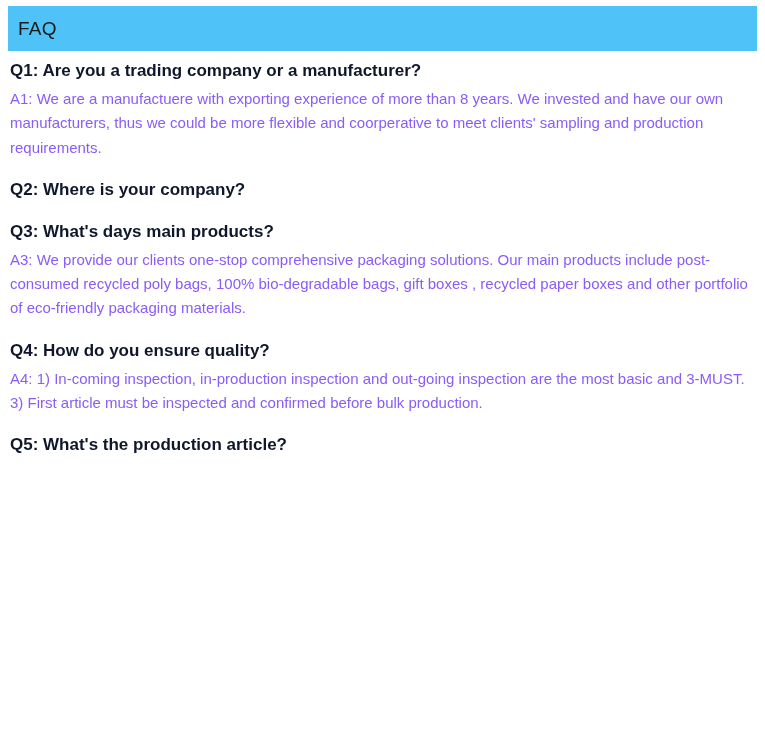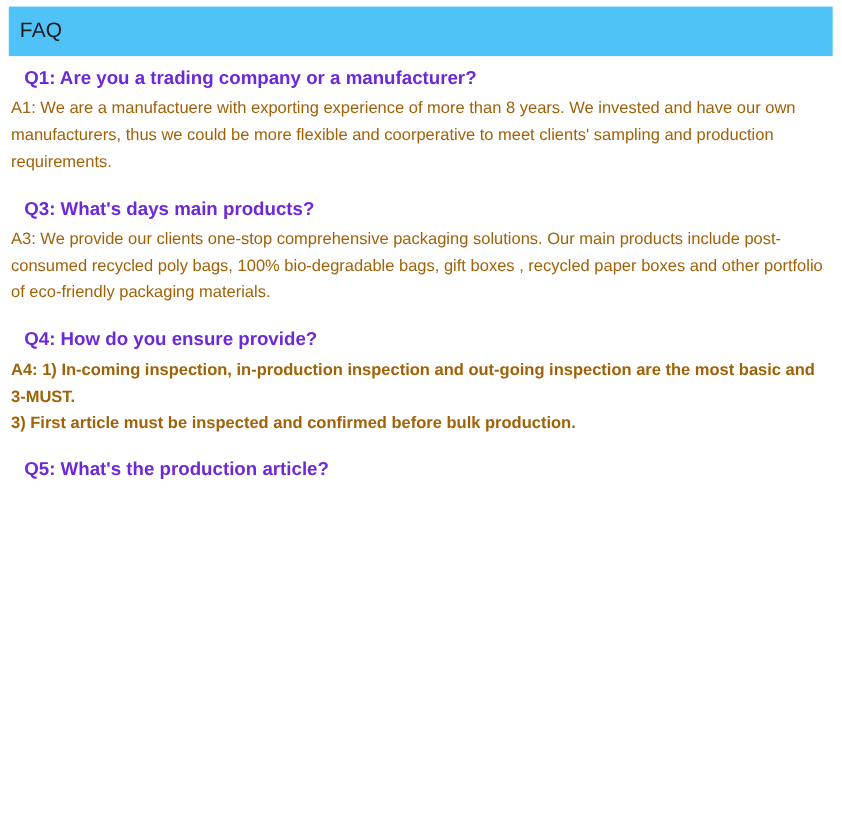--- a/index.html
+++ b/index.html
@@ -41,64 +41,64 @@
   .faq-body {
     position: absolute;
     left: 10px;
     top: 60px;
     width: 745px;
   }
   .qa-block {
     margin-bottom: 19px;
   }
   .question {
-    color: #6d28d9;
+    color: #0f172a;
     font-size: 17px;
     font-weight: bold;
-    margin: 0 0 4px 12px;
+    margin: 0 0 4px 0;
     line-height: 1.35;
   }
   .answer {
-    color: #a16207;
+    color: #8b5cf6;
     font-size: 15px;
     line-height: 1.62;
     margin: 0;
     max-width: 742px;
   }
   .answer-line {
     display: block;
-    font-weight: bold;
   }
 </style>
 </head>
 <body>
 
 <div class="page">
 
   <div class="faq-header">
     <span class="faq-header-title">FAQ</span>
   </div>
 
   <div class="faq-body">
 
     <div class="qa-block">
       <p class="question">Q1: Are you a trading company or a manufacturer?</p>
       <p class="answer">A1: We are a manufactuere with exporting experience of more than 8 years. We invested and have our own manufacturers, thus we could be more flexible and coorperative to meet clients' sampling and production requirements.</p>
     </div>
 
     <div class="qa-block">
+      <p class="question">Q2: Where is your company?</p>
     </div>
 
     <div class="qa-block">
       <p class="question">Q3: What's days main products?</p>
       <p class="answer">A3: We provide our clients one-stop comprehensive packaging solutions. Our main products include post-consumed recycled poly bags, 100% bio-degradable bags, gift boxes , recycled paper boxes and other portfolio of eco-friendly packaging materials.</p>
     </div>
 
     <div class="qa-block">
-      <p class="question">Q4: How do you ensure provide?</p>
+      <p class="question">Q4: How do you ensure quality?</p>
       <p class="answer">
         <span class="answer-line">A4: 1) In-coming inspection, in-production inspection and out-going inspection are the most basic and 3-MUST.</span>
         <span class="answer-line">3) First article must be inspected and confirmed before bulk production.</span>
       </p>
     </div>
 
     <div class="qa-block">
       <p class="question">Q5: What's the production article?</p>
     </div>
 

